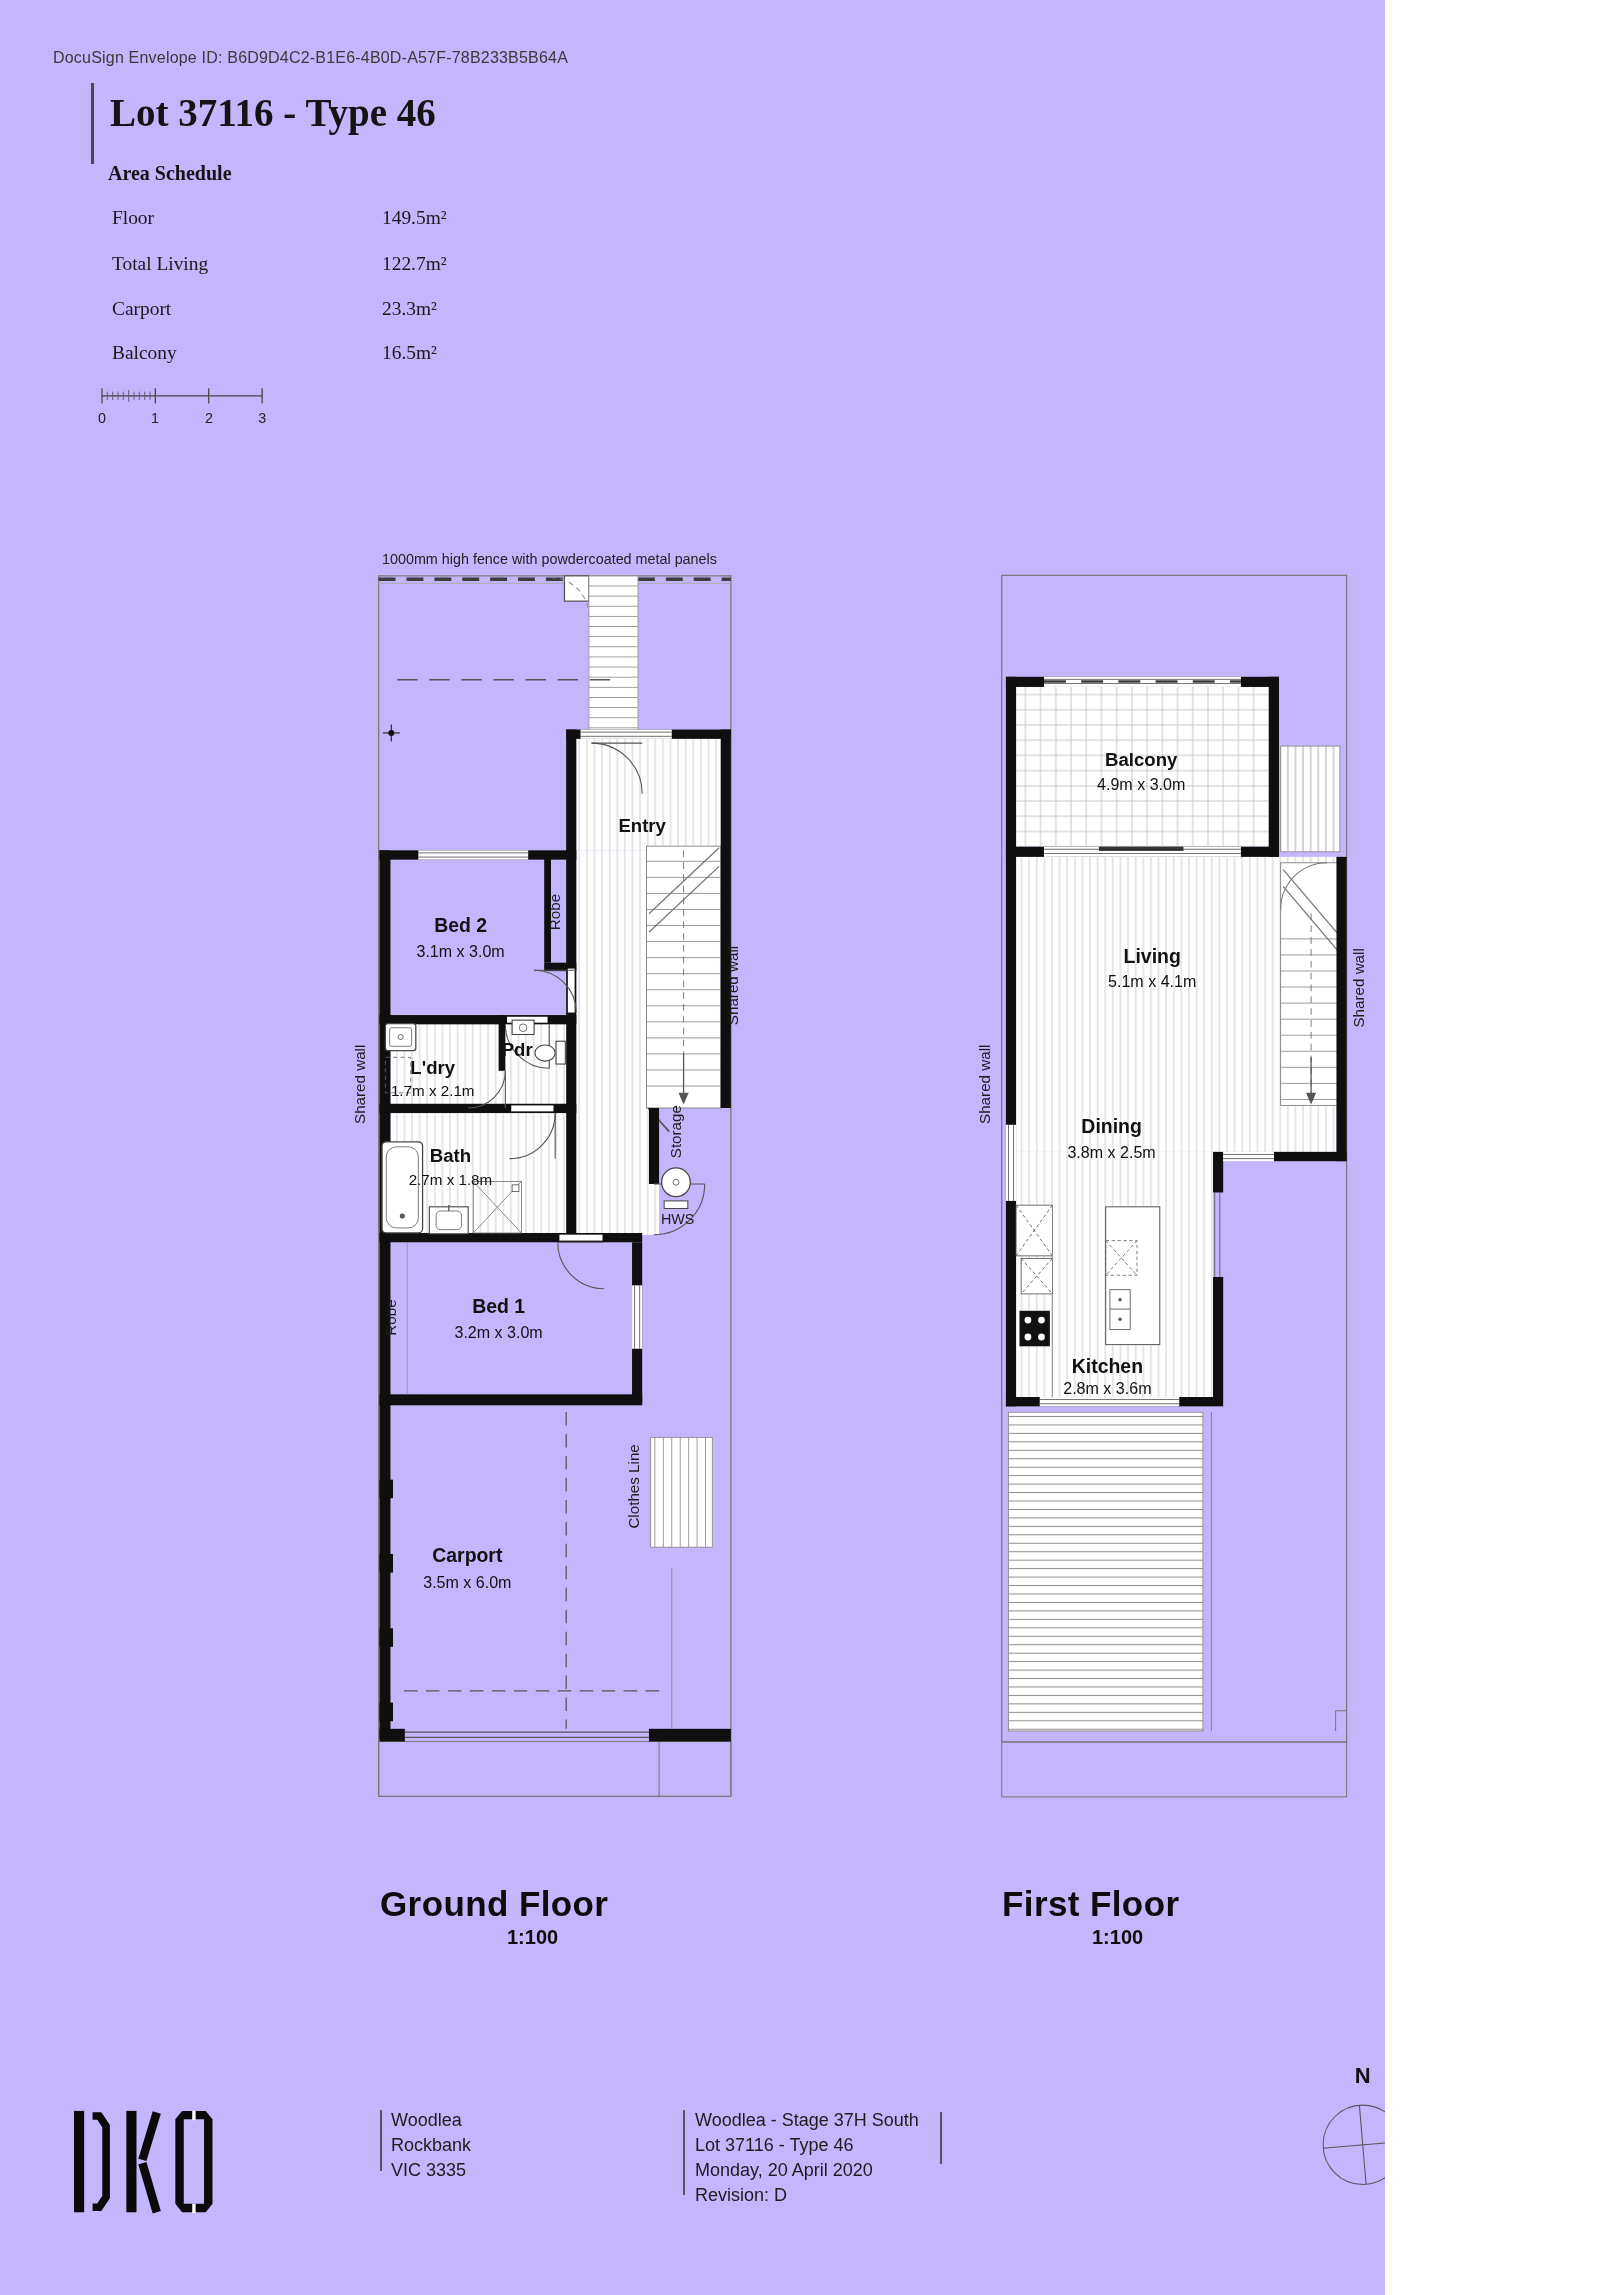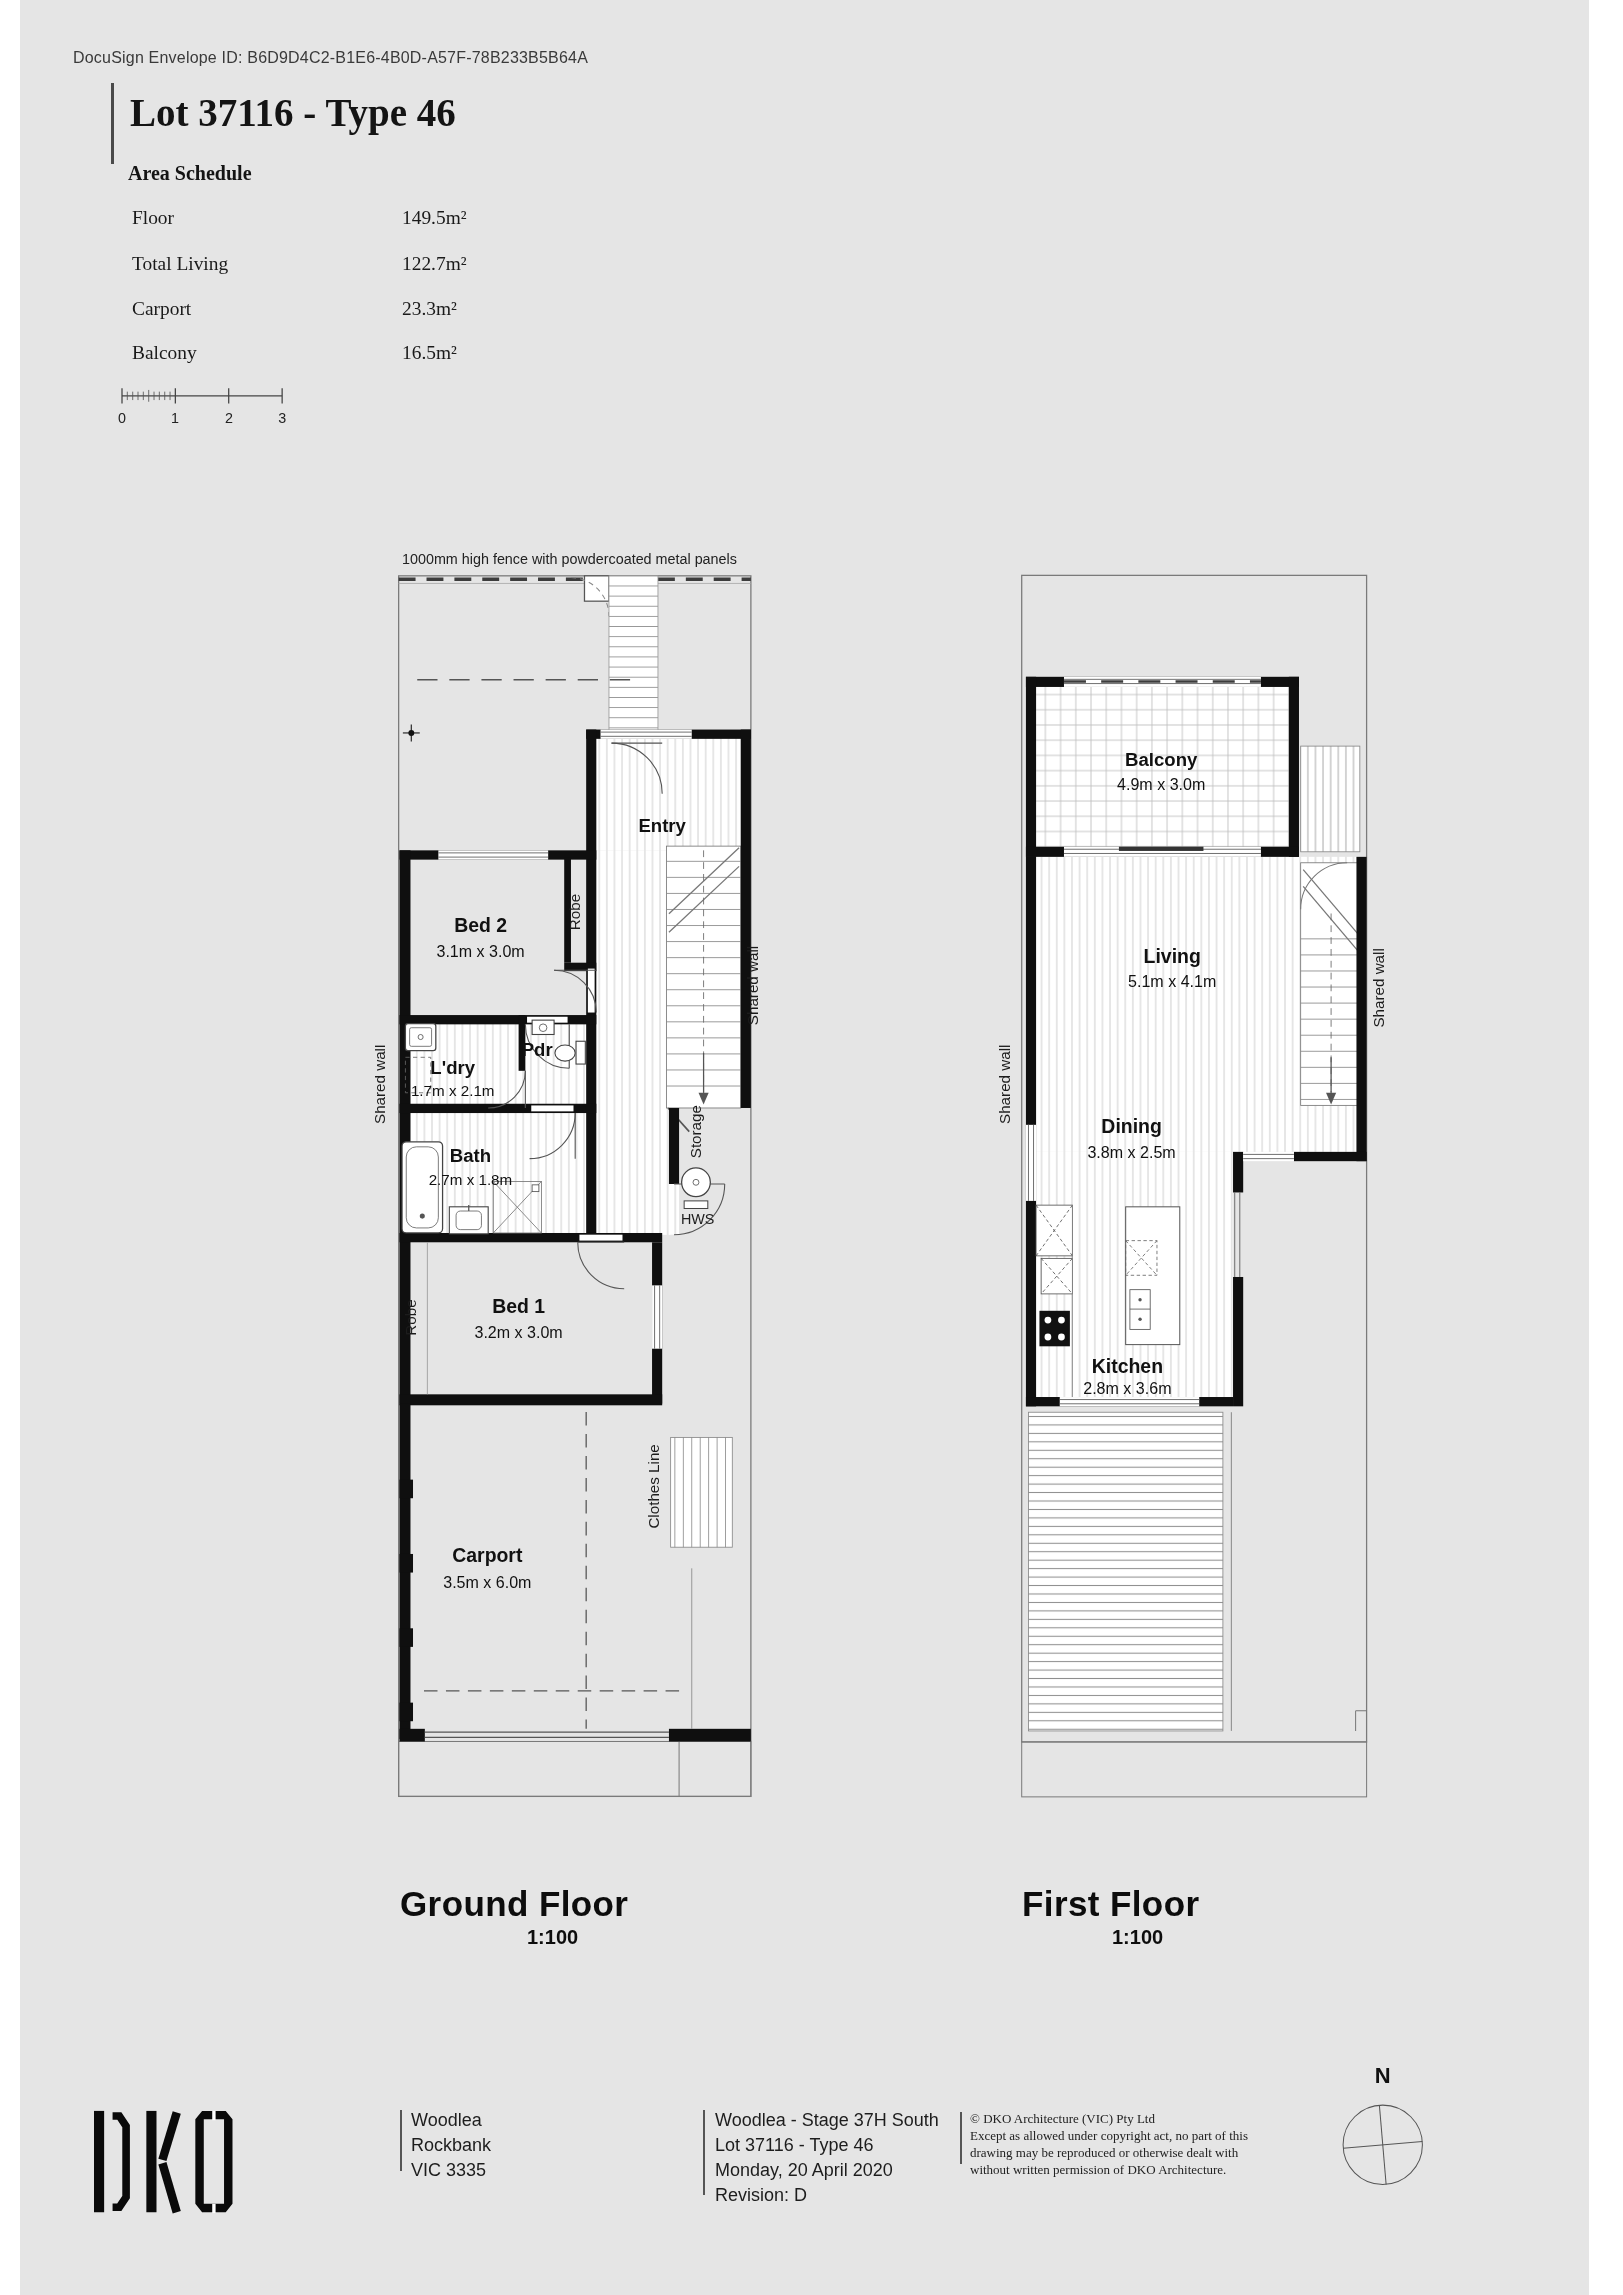--- a/index.html
+++ b/index.html
@@ -1,17 +1,17 @@
 <!DOCTYPE html>
 <html style="font-size:13.5px"><head>
 <meta charset="utf-8">
 <style>
   html,body{margin:0;padding:0;background:#ffffff;}
-  #page{position:relative;width:1569px;height:2295px;background:#e5e5e5;overflow:hidden;
-        font-family:"Liberation Sans",sans-serif;color:#111;margin-left:20px;}
+  #page{position:relative;width:1385px;height:2295px;background:#c4b5fd;overflow:hidden;
+        font-family:"Liberation Sans",sans-serif;color:#111;}
   .abs{position:absolute;}
   .docusign{font-size:16px;color:#3a3a3a;letter-spacing:0.2px;}
   .title{font-family:"Liberation Serif",serif;font-size:39px;font-weight:600;color:#141414;}
   .titlebar{width:2.5px;height:81px;background:#4a4a4a;}
   .as-head{font-family:"Liberation Serif",serif;font-size:20px;font-weight:700;color:#141414;}
   .as-label,.as-value{font-family:"Liberation Serif",serif;font-size:19.4px;color:#1a1a1a;}
   .caption{font-size:35px;font-weight:700;color:#0d0d0d;letter-spacing:0.4px;}
   .capscale{font-size:20px;font-weight:700;color:#0d0d0d;}
   .ft-serif{font-family:Liberation Sans, sans-serif;font-size:18px;line-height:25px;color:#1d1d1d;}
   .ft-small{font-family:"Liberation Serif",serif;font-size:13px;line-height:17px;color:#222;}
@@ -425,26 +425,20 @@
 
   <div class="abs vsep" style="left:683px;top:2110px;height:85px;"></div>
   <div class="abs" style="left:695px;top:2108px;">
     <div class="ft-serif">Woodlea - Stage 37H South</div>
     <div class="ft-serif">Lot 37116 - Type 46</div>
     <div class="ft-serif">Monday, 20 April 2020</div>
     <div class="ft-serif">Revision: D</div>
   </div>
 
   <div class="abs vsep" style="left:940px;top:2112px;height:52px;"></div>
-  <div class="abs" style="left:950px;top:2110px;">
-    <div class="ft-small">© DKO Architecture (VIC) Pty Ltd</div>
-    <div class="ft-small">Except as allowed under copyright act, no part of this</div>
-    <div class="ft-small">drawing may be reproduced or otherwise dealt with</div>
-    <div class="ft-small">without written permission of DKO Architecture.</div>
-  </div>
 
   <svg class="abs" style="left:1302px;top:2046px;" width="135" height="152" viewBox="0 0 160 180">
     <text x="72" y="44" text-anchor="middle" style="font-size:26px;font-weight:600;">N</text>
     <circle cx="72" cy="117" r="47" fill="none" stroke="#555" stroke-width="1.2"></circle>
     <line x1="68" y1="70" x2="76" y2="164" stroke="#555" stroke-width="1.2"></line>
     <line x1="25" y1="121" x2="119" y2="113" stroke="#555" stroke-width="1.2"></line>
   </svg>
 
 </div>
 

